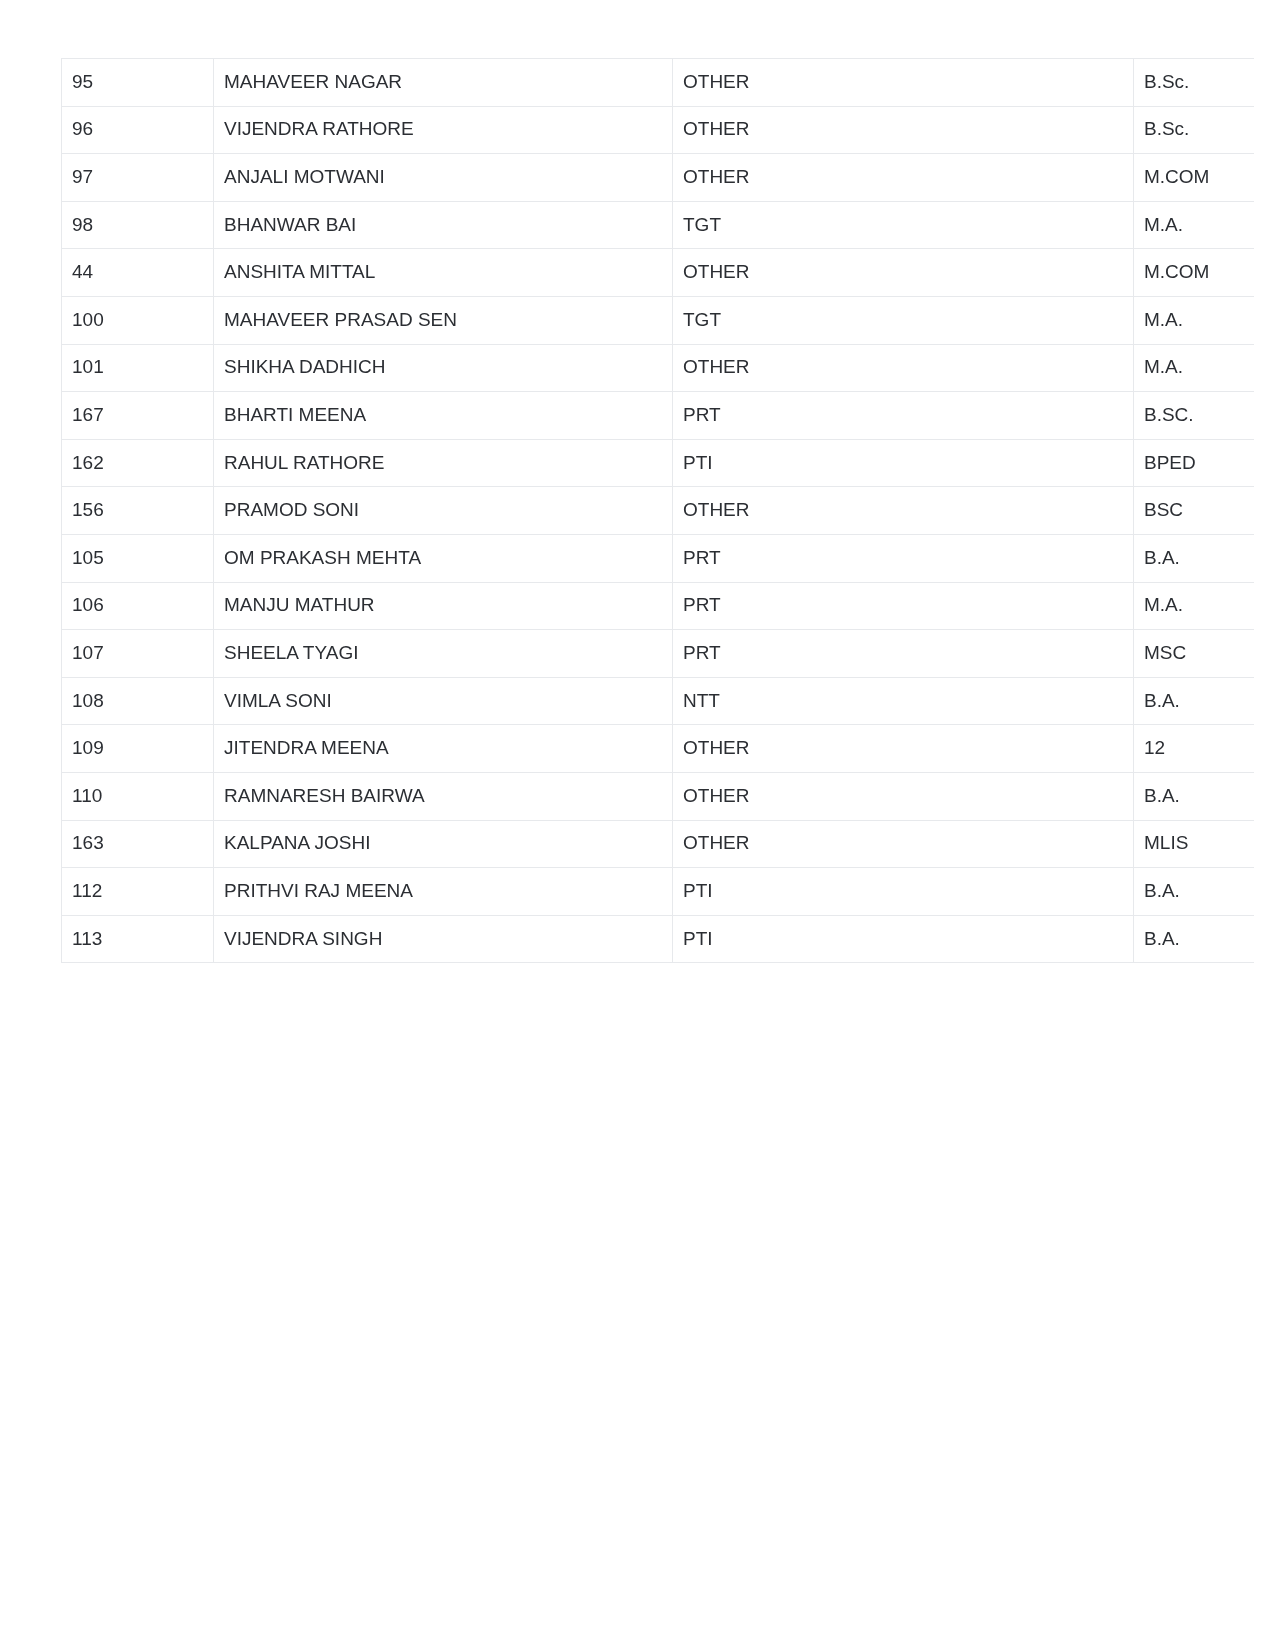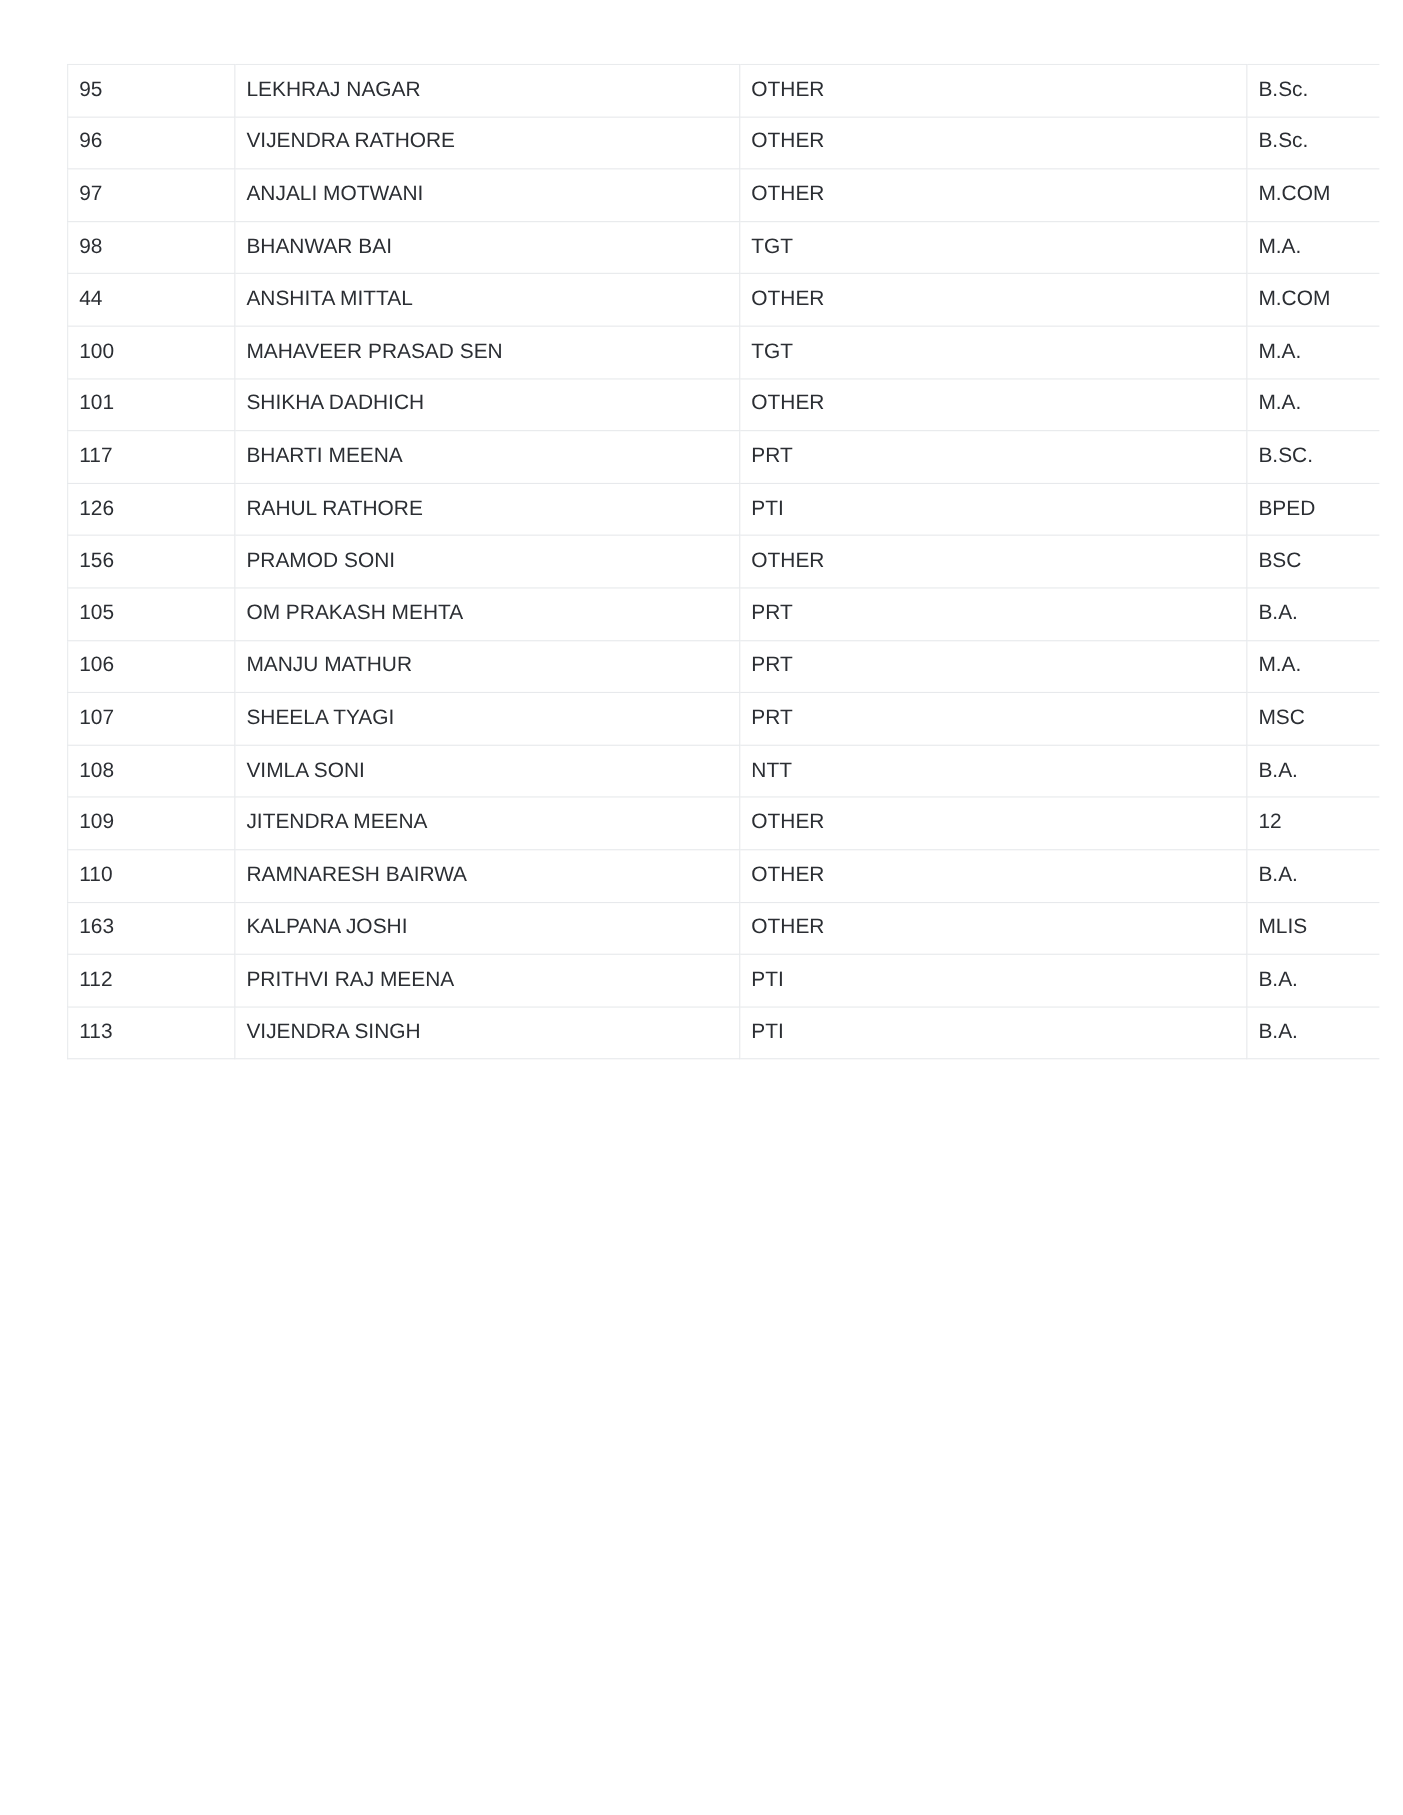--- a/index.html
+++ b/index.html
@@ -54,21 +54,21 @@
     <table class="staff-table">
       <colgroup>
         <col class="c-serial">
         <col class="c-name">
         <col class="c-designation">
         <col class="c-qualification">
       </colgroup>
       <tbody>
         <tr>
           <td>95</td>
-          <td>LEKHRAJ NAGAR</td>
+          <td>MAHAVEER NAGAR</td>
           <td>OTHER</td>
           <td>B.Sc.</td>
         </tr>
         <tr>
           <td>96</td>
           <td>VIJENDRA RATHORE</td>
           <td>OTHER</td>
           <td>B.Sc.</td>
         </tr>
         <tr>
@@ -95,27 +95,27 @@
           <td>TGT</td>
           <td>M.A.</td>
         </tr>
         <tr>
           <td>101</td>
           <td>SHIKHA DADHICH</td>
           <td>OTHER</td>
           <td>M.A.</td>
         </tr>
         <tr>
-          <td>117</td>
+          <td>167</td>
           <td>BHARTI MEENA</td>
           <td>PRT</td>
           <td>B.SC.</td>
         </tr>
         <tr>
-          <td>126</td>
+          <td>162</td>
           <td>RAHUL RATHORE</td>
           <td>PTI</td>
           <td>BPED</td>
         </tr>
         <tr>
           <td>156</td>
           <td>PRAMOD SONI</td>
           <td>OTHER</td>
           <td>BSC</td>
         </tr>

